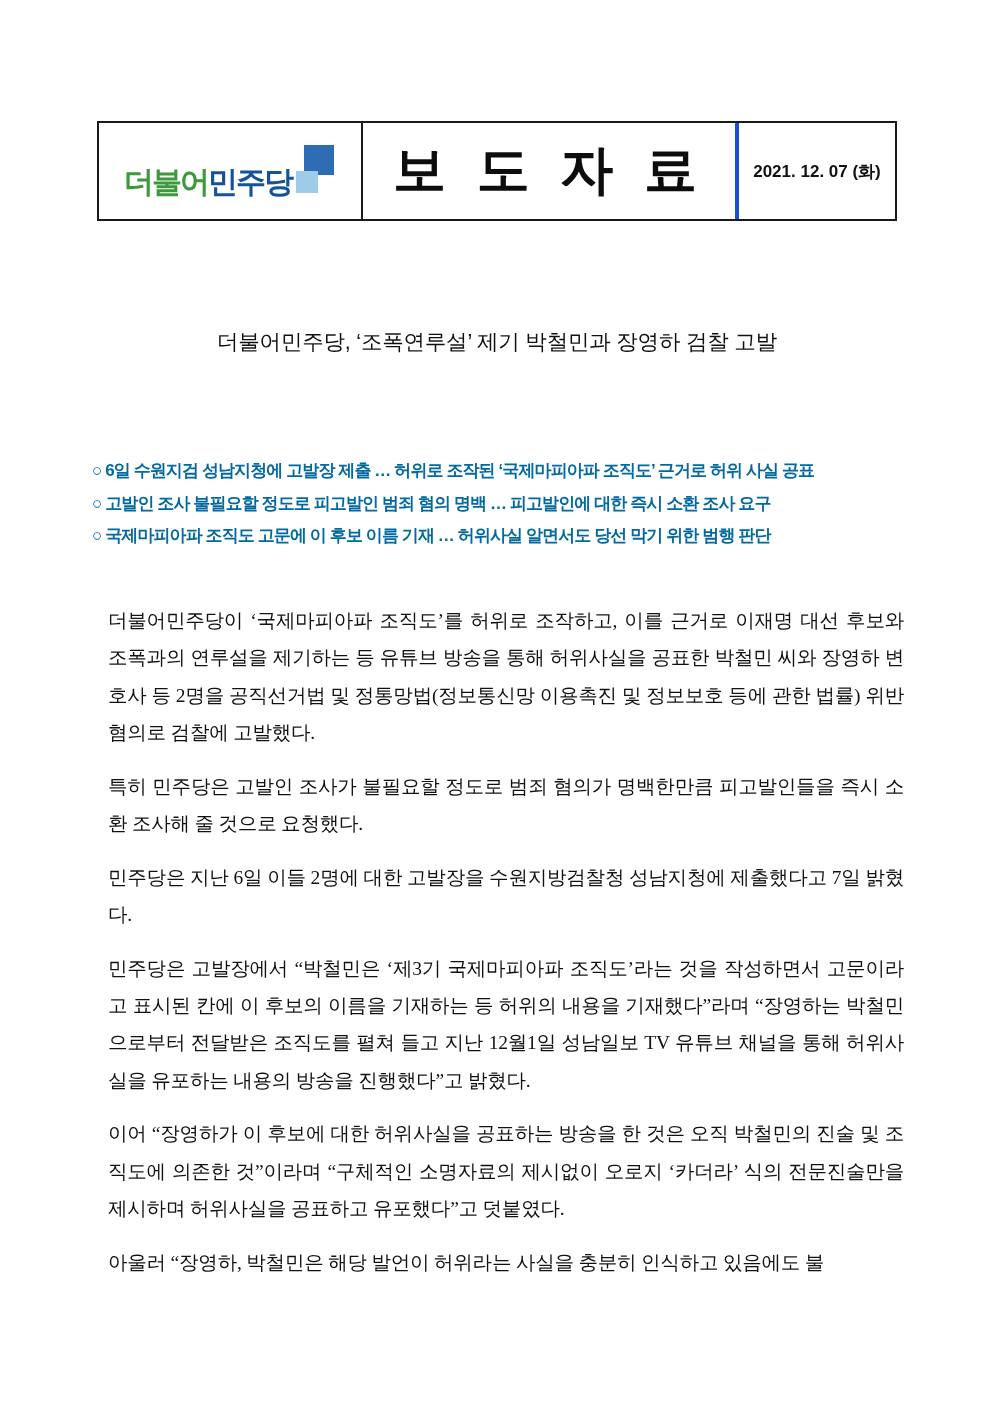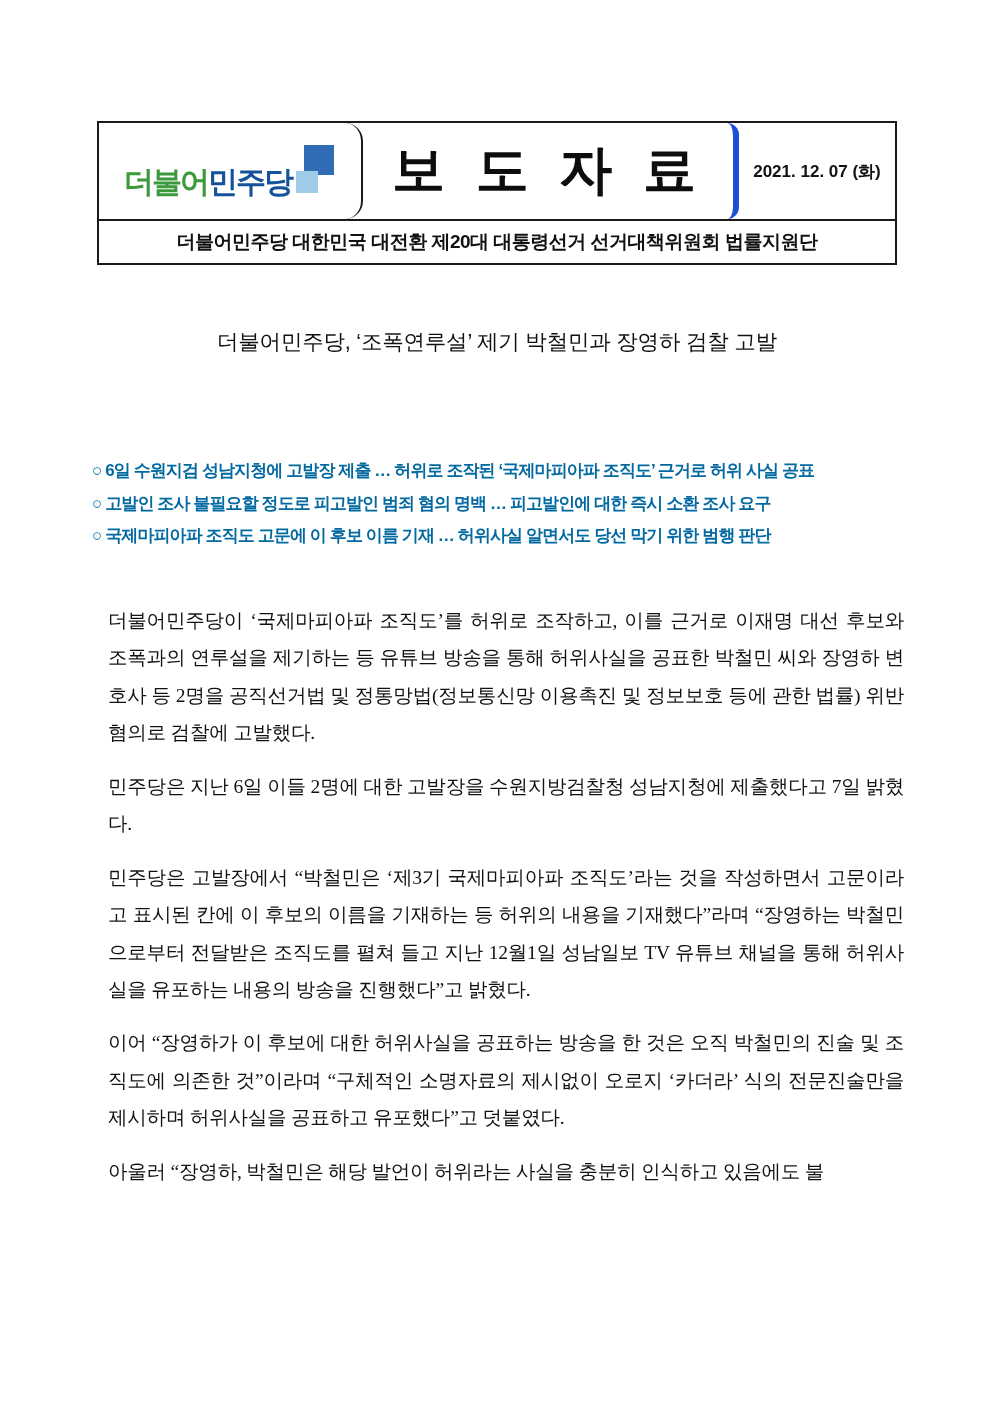--- a/index.html
+++ b/index.html
@@ -38,21 +38,20 @@
     height: 96px;
   }
   .logo-cell {
     width: 264px;
     border-right: 2px solid #1a1a1a;
     display: flex;
     align-items: center;
     justify-content: center;
     box-sizing: border-box;
     padding: 4px 6px;
-    border-radius: 18px;
   }
   .logo-inner {
     display: flex;
     align-items: flex-end;
     gap: 4px;
   }
   .logo-text {
     font-family: "Liberation Sans", sans-serif;
     font-weight: bold;
     font-size: 30px;
@@ -75,26 +74,25 @@
     background: #2e6db4;
   }
   .logo-mark .sq2 {
     position: absolute;
     left: 0px; top: 26px;
     width: 22px; height: 22px;
     background: #9ecbe8;
   }
   .title-cell {
     flex: 1;
-    border-right: 6px solid #1d4ed8;
-    display: flex;
-    align-items: center;
-    justify-content: center;
-    box-sizing: border-box;
-    border-radius: 12px;
+    border-right: 4px solid #1d4ed8;
+    display: flex;
+    align-items: center;
+    justify-content: center;
+    box-sizing: border-box;
   }
   .title-cell .doc-title {
     font-family: "Liberation Sans", sans-serif;
     font-weight: bold;
     font-size: 53px;
     letter-spacing: 8px;
     color: #0d0d0d;
     white-space: nowrap;
   }
   .date-cell {
@@ -201,36 +199,34 @@
       <div class="title-cell">
         <div class="doc-title">보 도 자 료</div>
       </div>
 
       <div class="date-cell">
         <div class="doc-date">2021. 12. 07 (화)</div>
       </div>
 
     </div>
 
-    <div class="header-bottom">
-      <div class="org-line">더불어민주당 대한민국 대전환 제20대 대통령선거 선거대책위원회 법률지원단</div>
-    </div>
   </div>
 
   <div class="headline">
     <span class="l1">더불어민주당, ‘조폭연루설’ 제기 박철민과 장영하 검찰 고발</span>
   </div>
 
   <div class="bullets">
     <span class="bullet">○ 6일 수원지검 성남지청에 고발장 제출 … 허위로 조작된 ‘국제마피아파 조직도’ 근거로 허위 사실 공표</span>
     <span class="bullet">○ 고발인 조사 불필요할 정도로 피고발인 범죄 혐의 명백 … 피고발인에 대한 즉시 소환 조사 요구</span>
     <span class="bullet">○ 국제마피아파 조직도 고문에 이 후보 이름 기재 … 허위사실 알면서도 당선 막기 위한 범행 판단</span>
   </div>
 
   <div class="body-copy">
     <p>더불어민주당이 ‘국제마피아파 조직도’를 허위로 조작하고, 이를 근거로 이재명 대선 후보와 조폭과의 연루설을 제기하는 등 유튜브 방송을 통해 허위사실을 공표한 박철민 씨와 장영하 변호사 등 2명을 공직선거법 및 정통망법(정보통신망 이용촉진 및 정보보호 등에 관한 법률) 위반 혐의로 검찰에 고발했다.</p>
+    <p>특히 민주당은 고발인 조사가 불필요할 정도로 범죄 혐의가 명백한만큼 피고발인들을 즉시 소환 조사해 줄 것으로 요청했다.</p>
     <p>민주당은 지난 6일 이들 2명에 대한 고발장을 수원지방검찰청 성남지청에 제출했다고 7일 밝혔다.</p>
     <p>민주당은 고발장에서 “박철민은 ‘제3기 국제마피아파 조직도’라는 것을 작성하면서 고문이라고 표시된 칸에 이 후보의 이름을 기재하는 등 허위의 내용을 기재했다”라며 “장영하는 박철민으로부터 전달받은 조직도를 펼쳐 들고 지난 12월1일 성남일보 TV 유튜브 채널을 통해 허위사실을 유포하는 내용의 방송을 진행했다”고 밝혔다.</p>
     <p>이어 “장영하가 이 후보에 대한 허위사실을 공표하는 방송을 한 것은 오직 박철민의 진술 및 조직도에 의존한 것”이라며 “구체적인 소명자료의 제시없이 오로지 ‘카더라’ 식의 전문진술만을 제시하며 허위사실을 공표하고 유포했다”고 덧붙였다.</p>
     <p>아울러 “장영하, 박철민은 해당 발언이 허위라는 사실을 충분히 인식하고 있음에도 불</p>
   </div>
 
 </div>
 
 </body></html>

